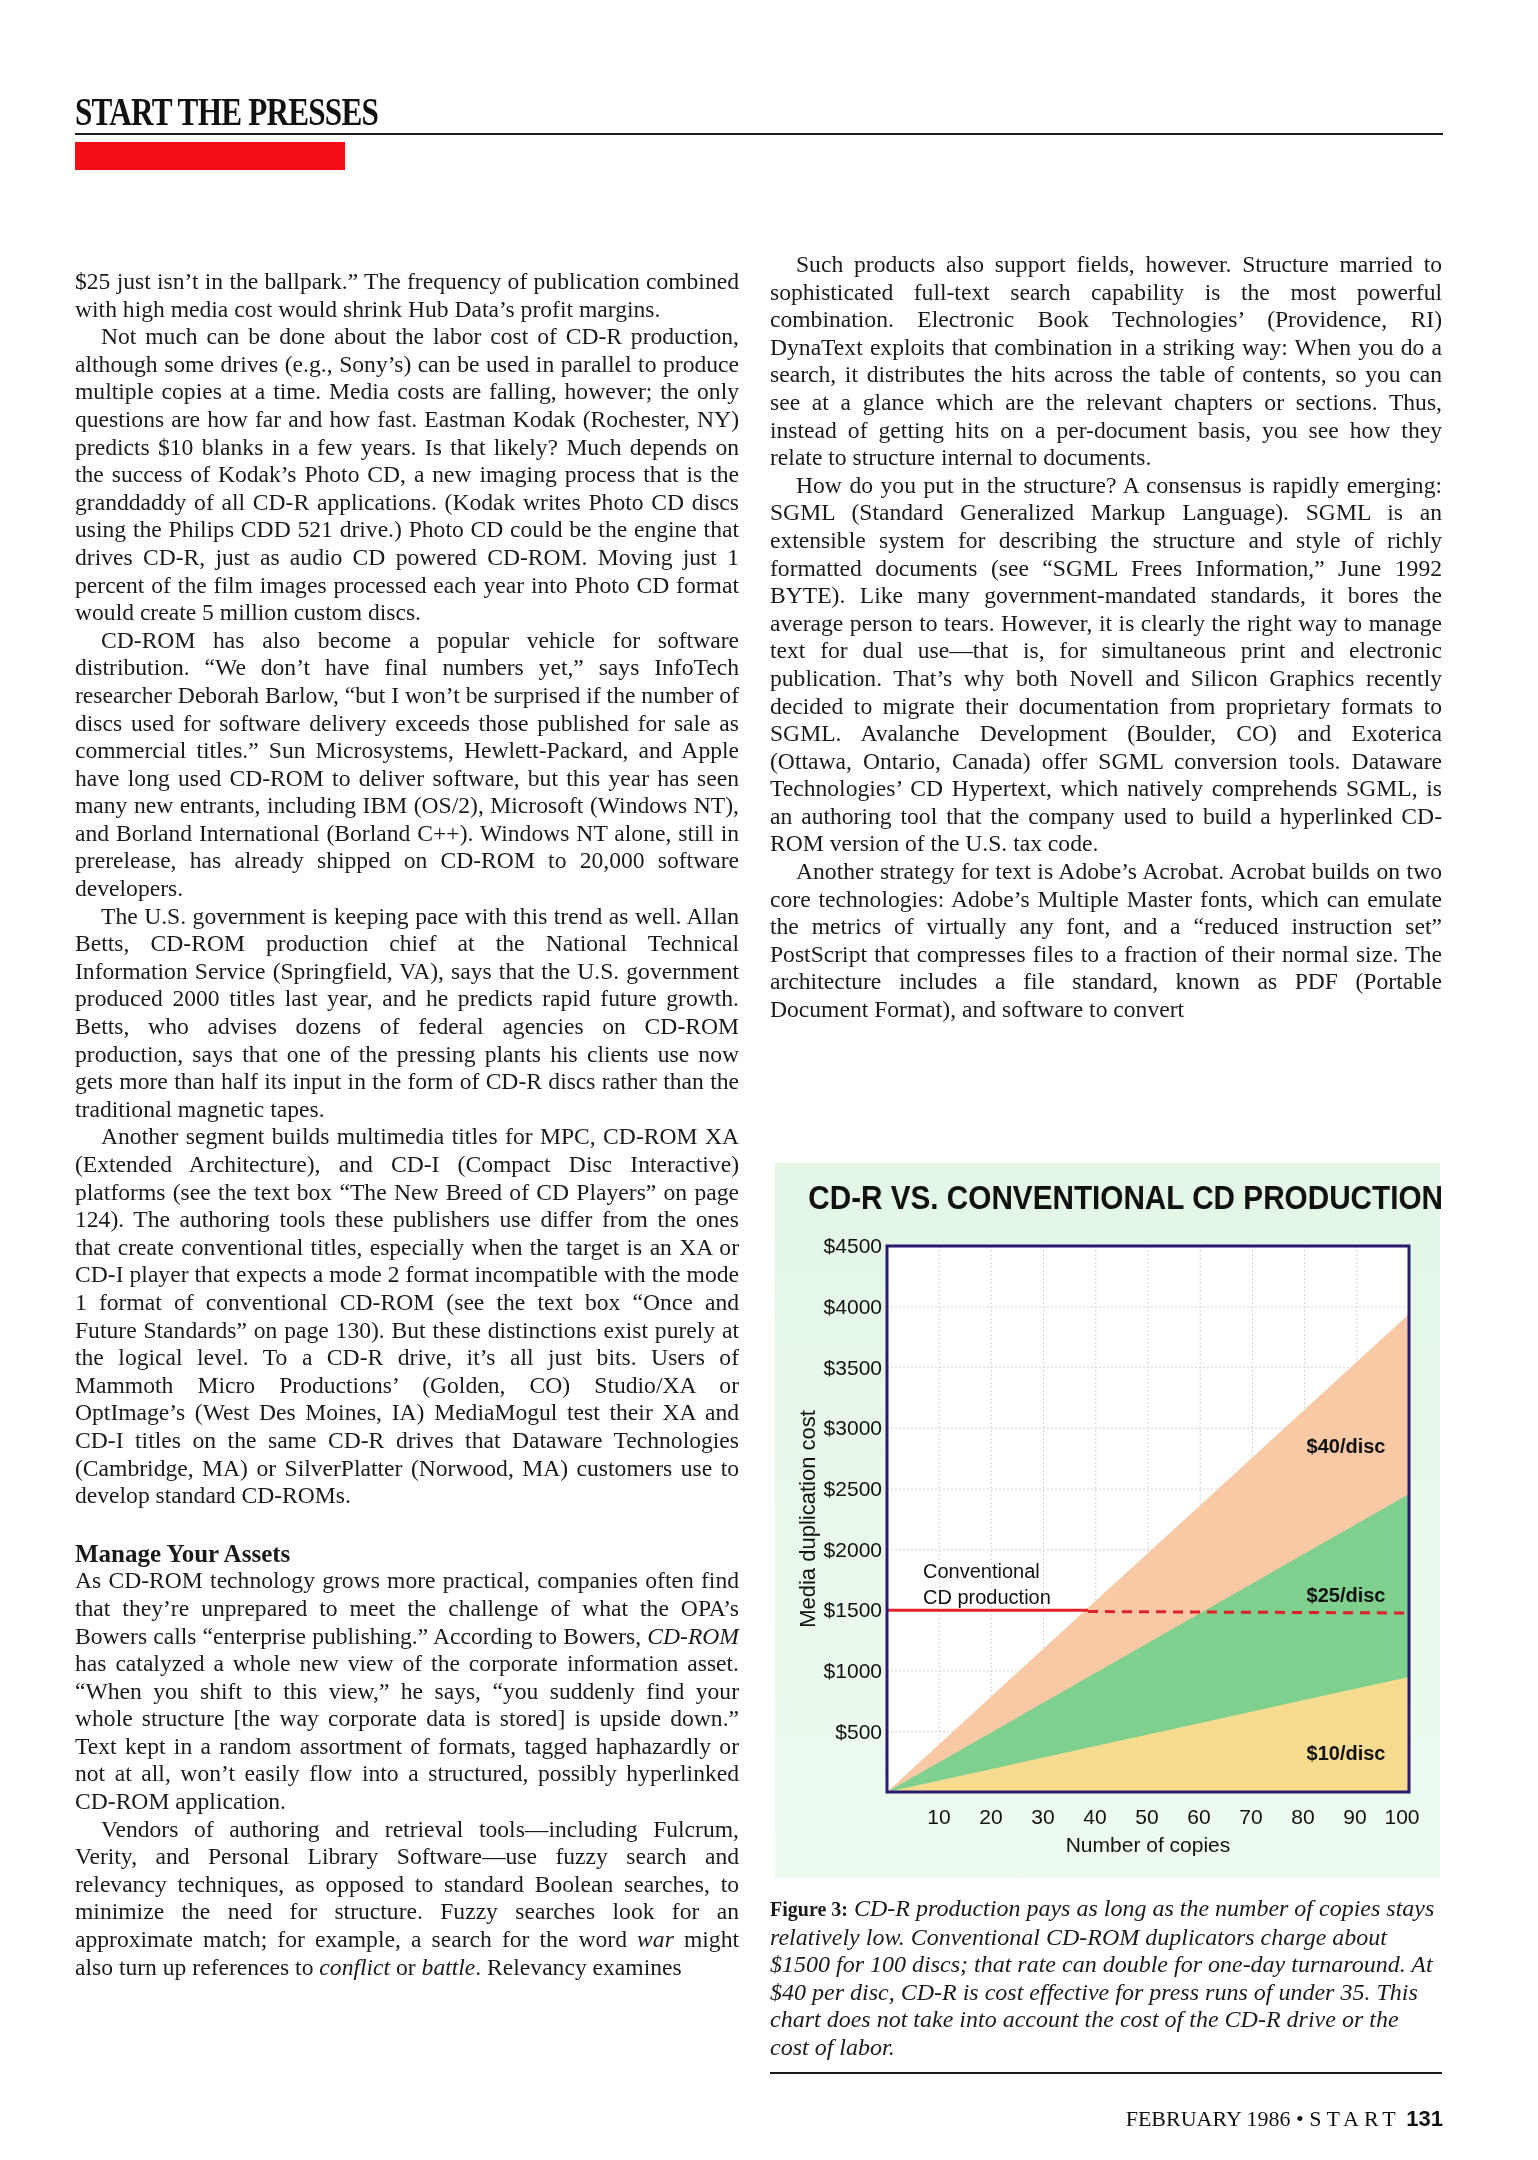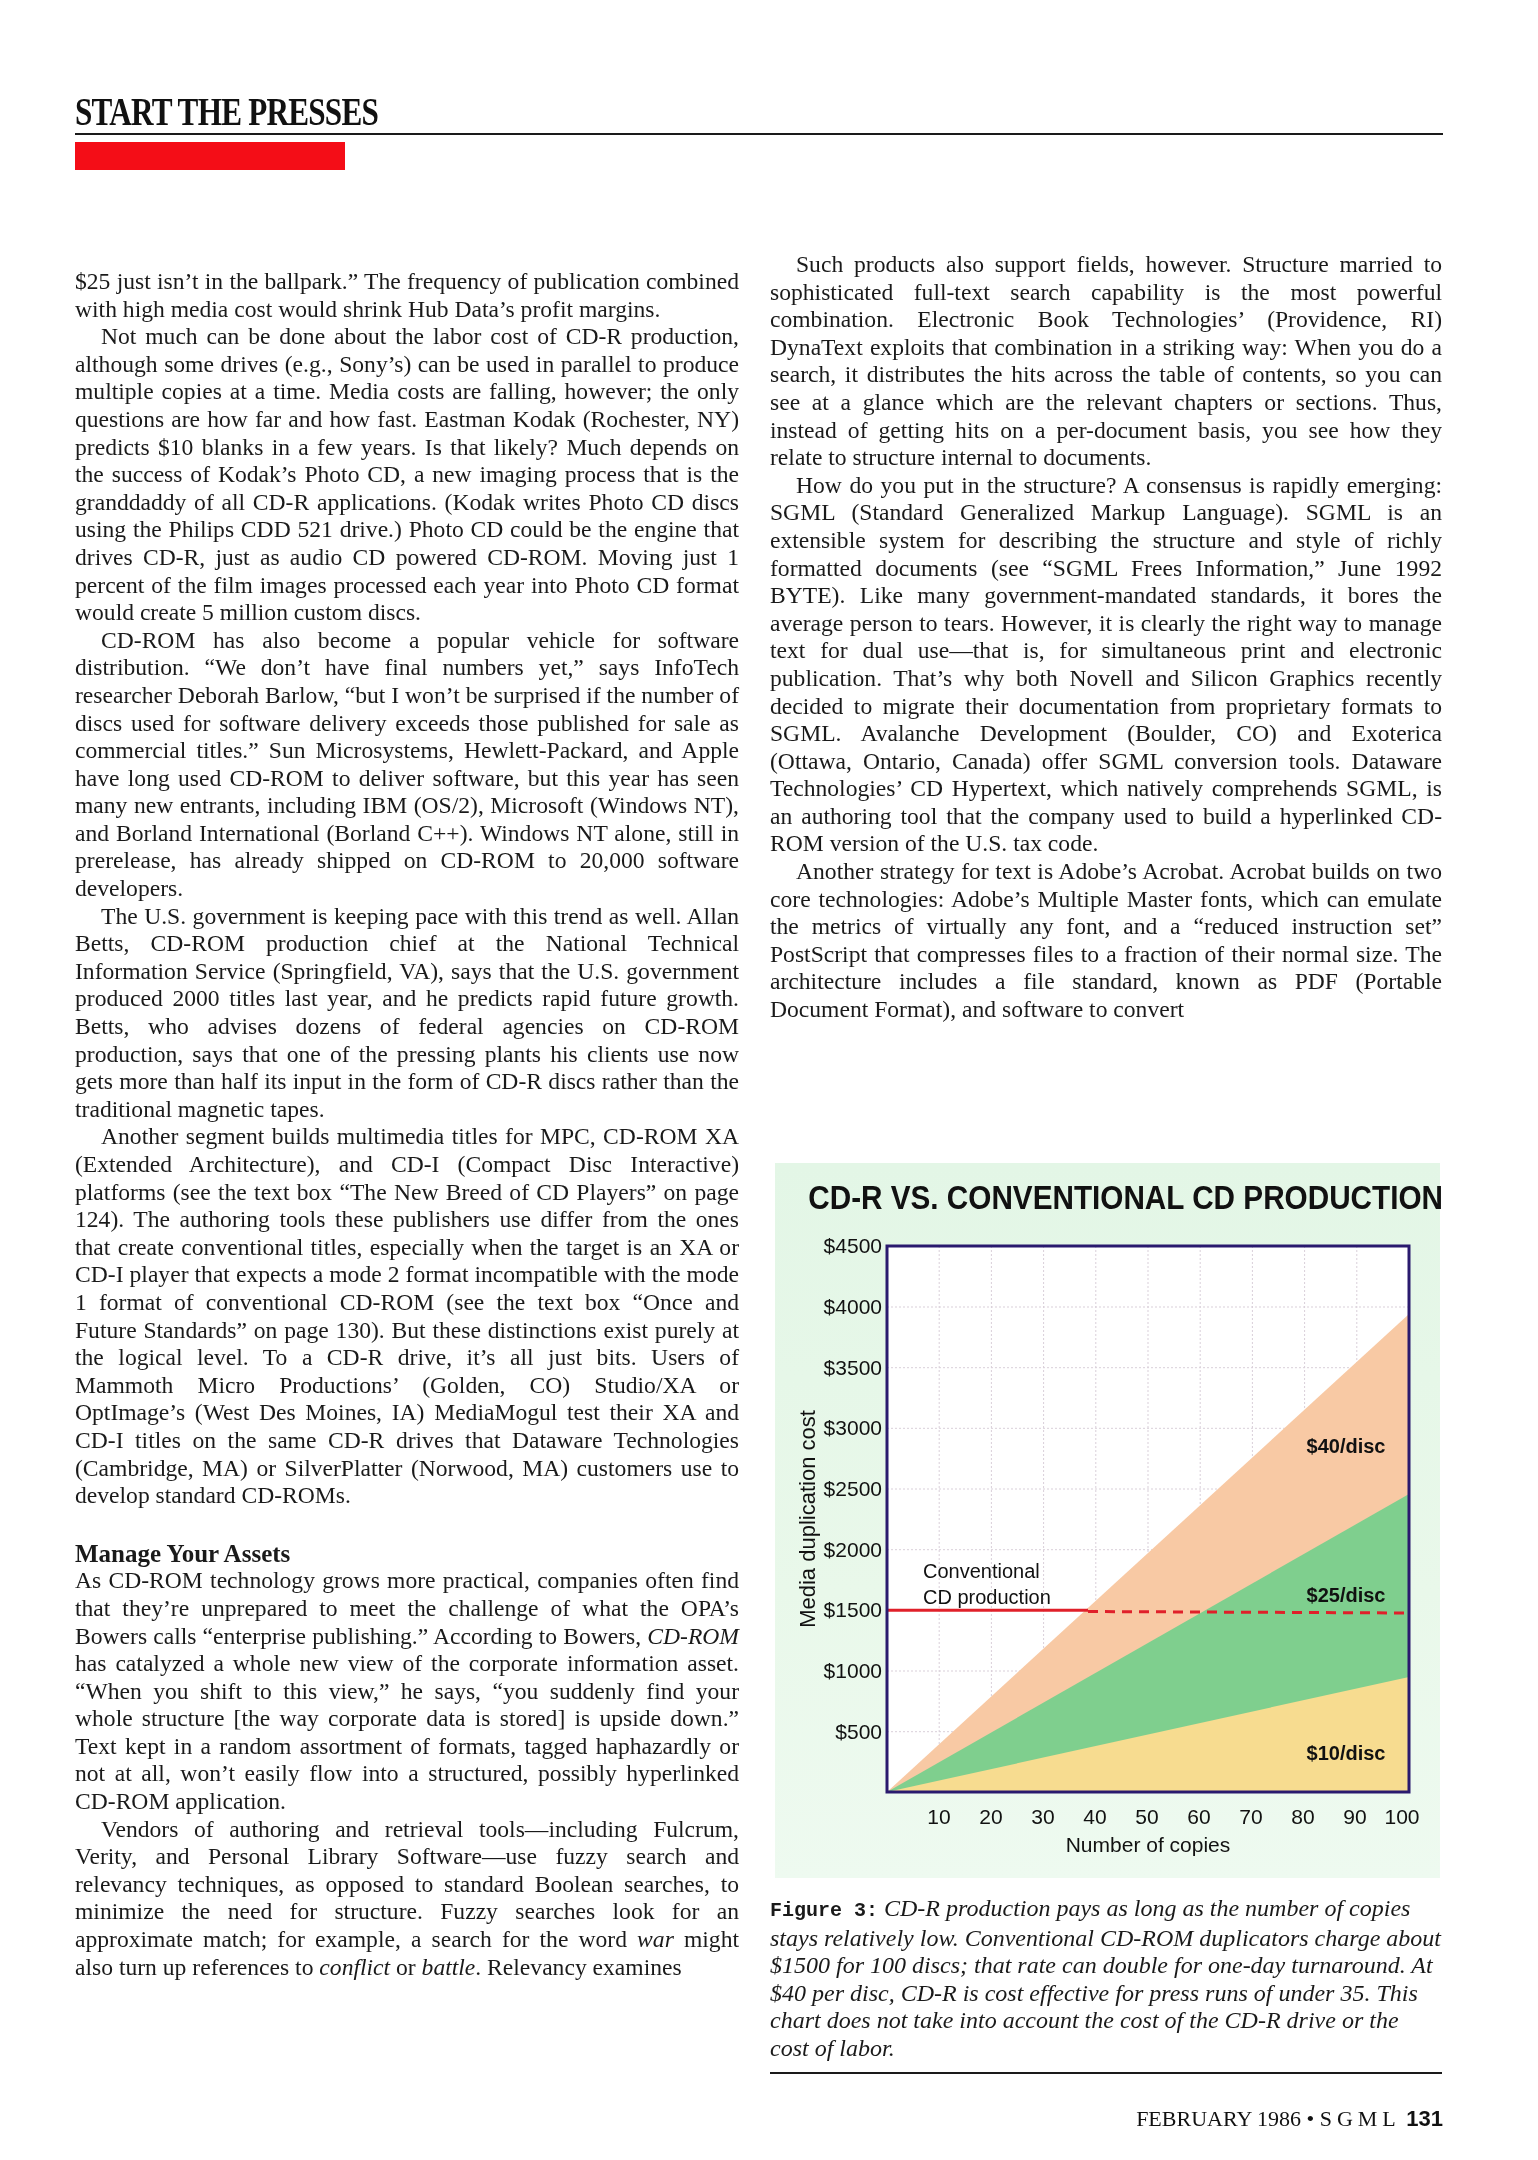--- a/index.html
+++ b/index.html
@@ -34,21 +34,21 @@
     font-family: "Liberation Sans", "DejaVu Sans", sans-serif; font-weight: bold;
     font-size: 33px; color: #111; transform: scaleX(0.9); transform-origin: center top; white-space: nowrap;
   }
   .chart-svg { left: 0; top: 0; }
   .axis-text { font-family: "Liberation Sans", "DejaVu Sans", sans-serif; fill: #111; }
 
   .caption {
     left: 770px; top: 1895px; width: 672px; font-size: 24px; line-height: 27.5px; color: #1a1a1a;
   }
   .caption .fig-label {
-    font-family: Liberation Mono, monospace; font-weight: bold; font-size: 20px; font-style: normal;
+    font-family: Liberation Serif, serif; font-weight: bold; font-size: 20px; font-style: normal;
   }
   .caption .fig-text { font-style: italic; }
   .caption-rule { left: 770px; top: 2072px; width: 672px; height: 2px; background: #1a1a1a; }
 
   .footer {
     right: 95px; top: 2106px; font-size: 22px; white-space: nowrap; color: #111;
   }
   .footer .page-num {
     font-family: "Liberation Sans", "DejaVu Sans", sans-serif; font-weight: bold; font-size: 22px; 
   }
@@ -155,15 +155,15 @@
 </div>
 
 <div class="abs caption">
   <span class="fig-label">Figure 3:</span><span class="fig-text"> CD-R production pays as long as the number of copies stays relatively low. Conventional CD-ROM duplicators charge about $1500 for 100 discs; that rate can double for one-day turnaround. At $40 per disc, CD-R is cost effective for press runs of under 35. This chart does not take into account the cost of the CD-R drive or the cost of labor.</span>
 </div>
 <div class="abs caption-rule"></div>
 
 <div class="abs footer">
   <span>FEBRUARY 1986</span>
   <span>•</span>
-  <span class="mag">SGML</span>
+  <span class="mag">START</span>
   <span class="page-num">131</span>
 </div>
 
 </body></html>

